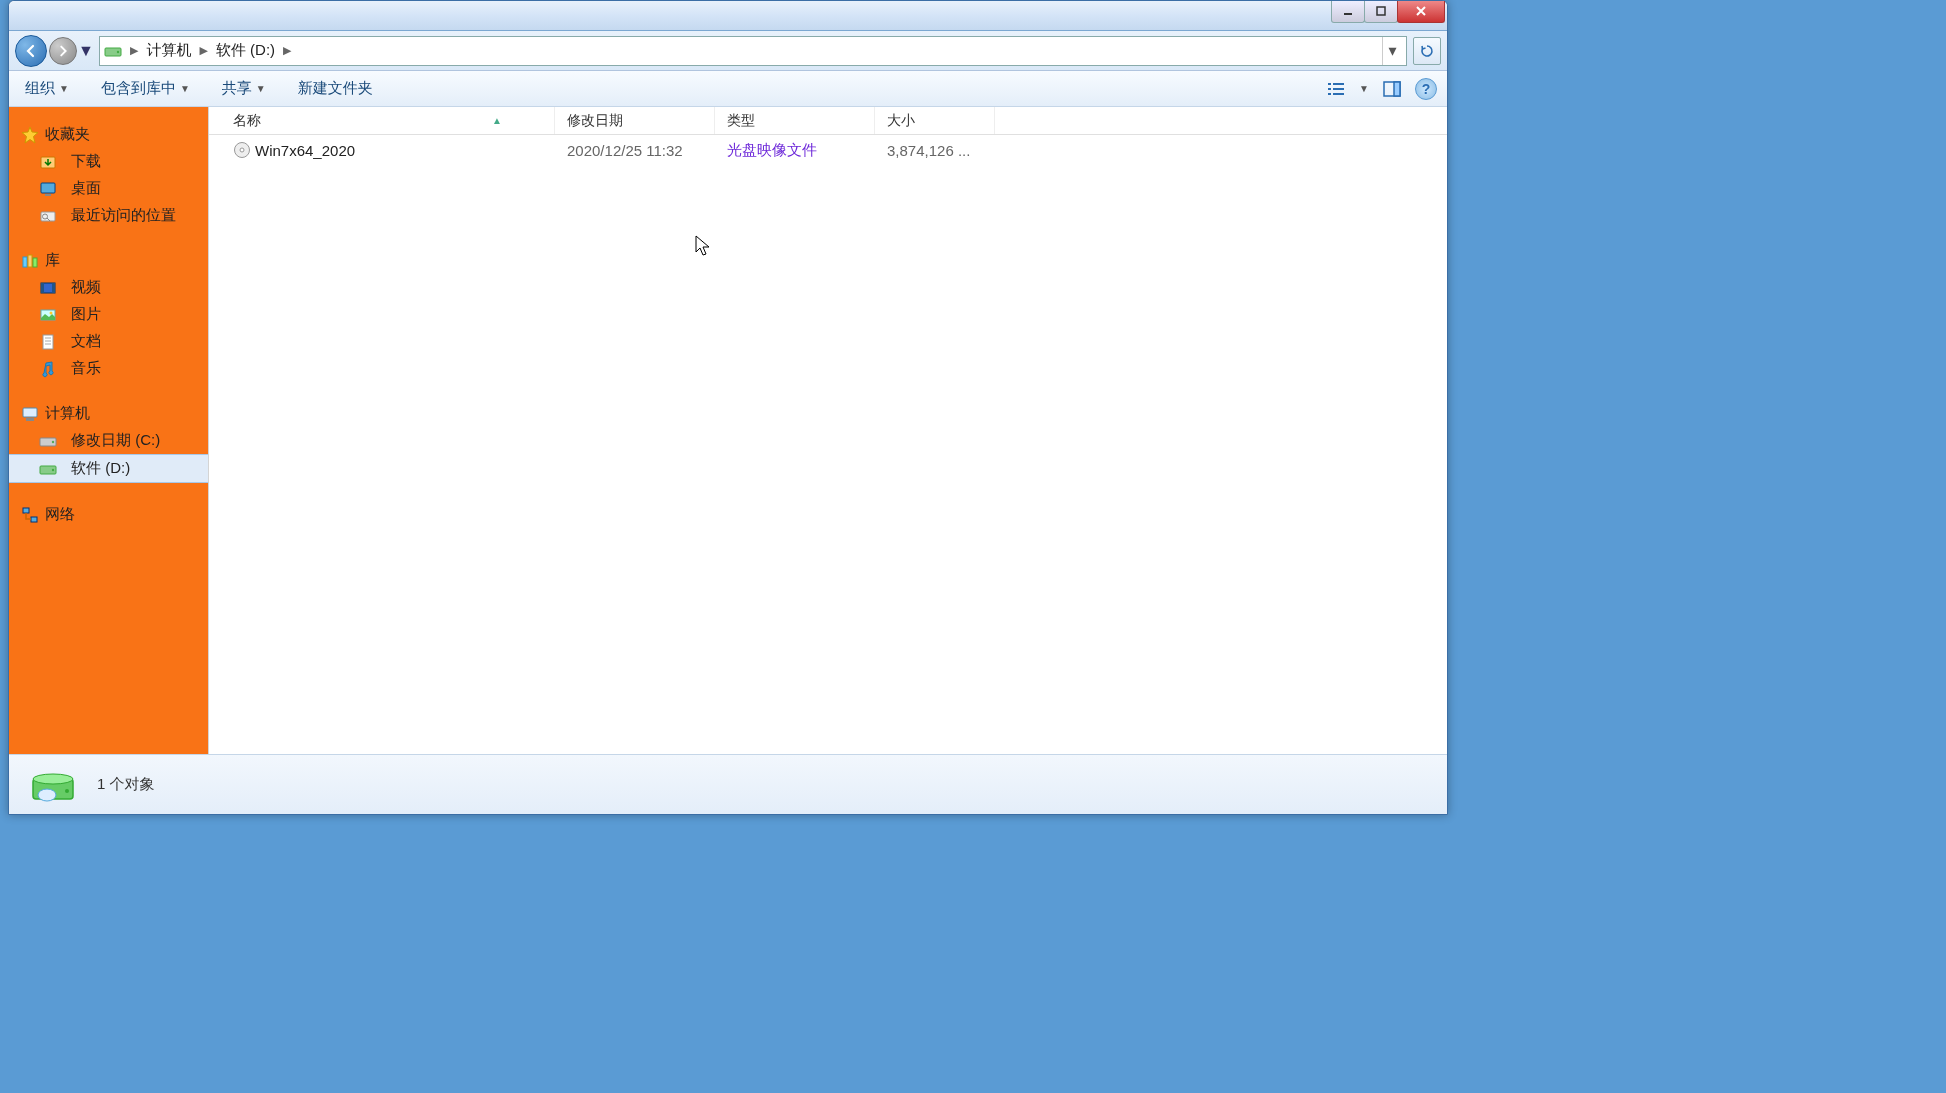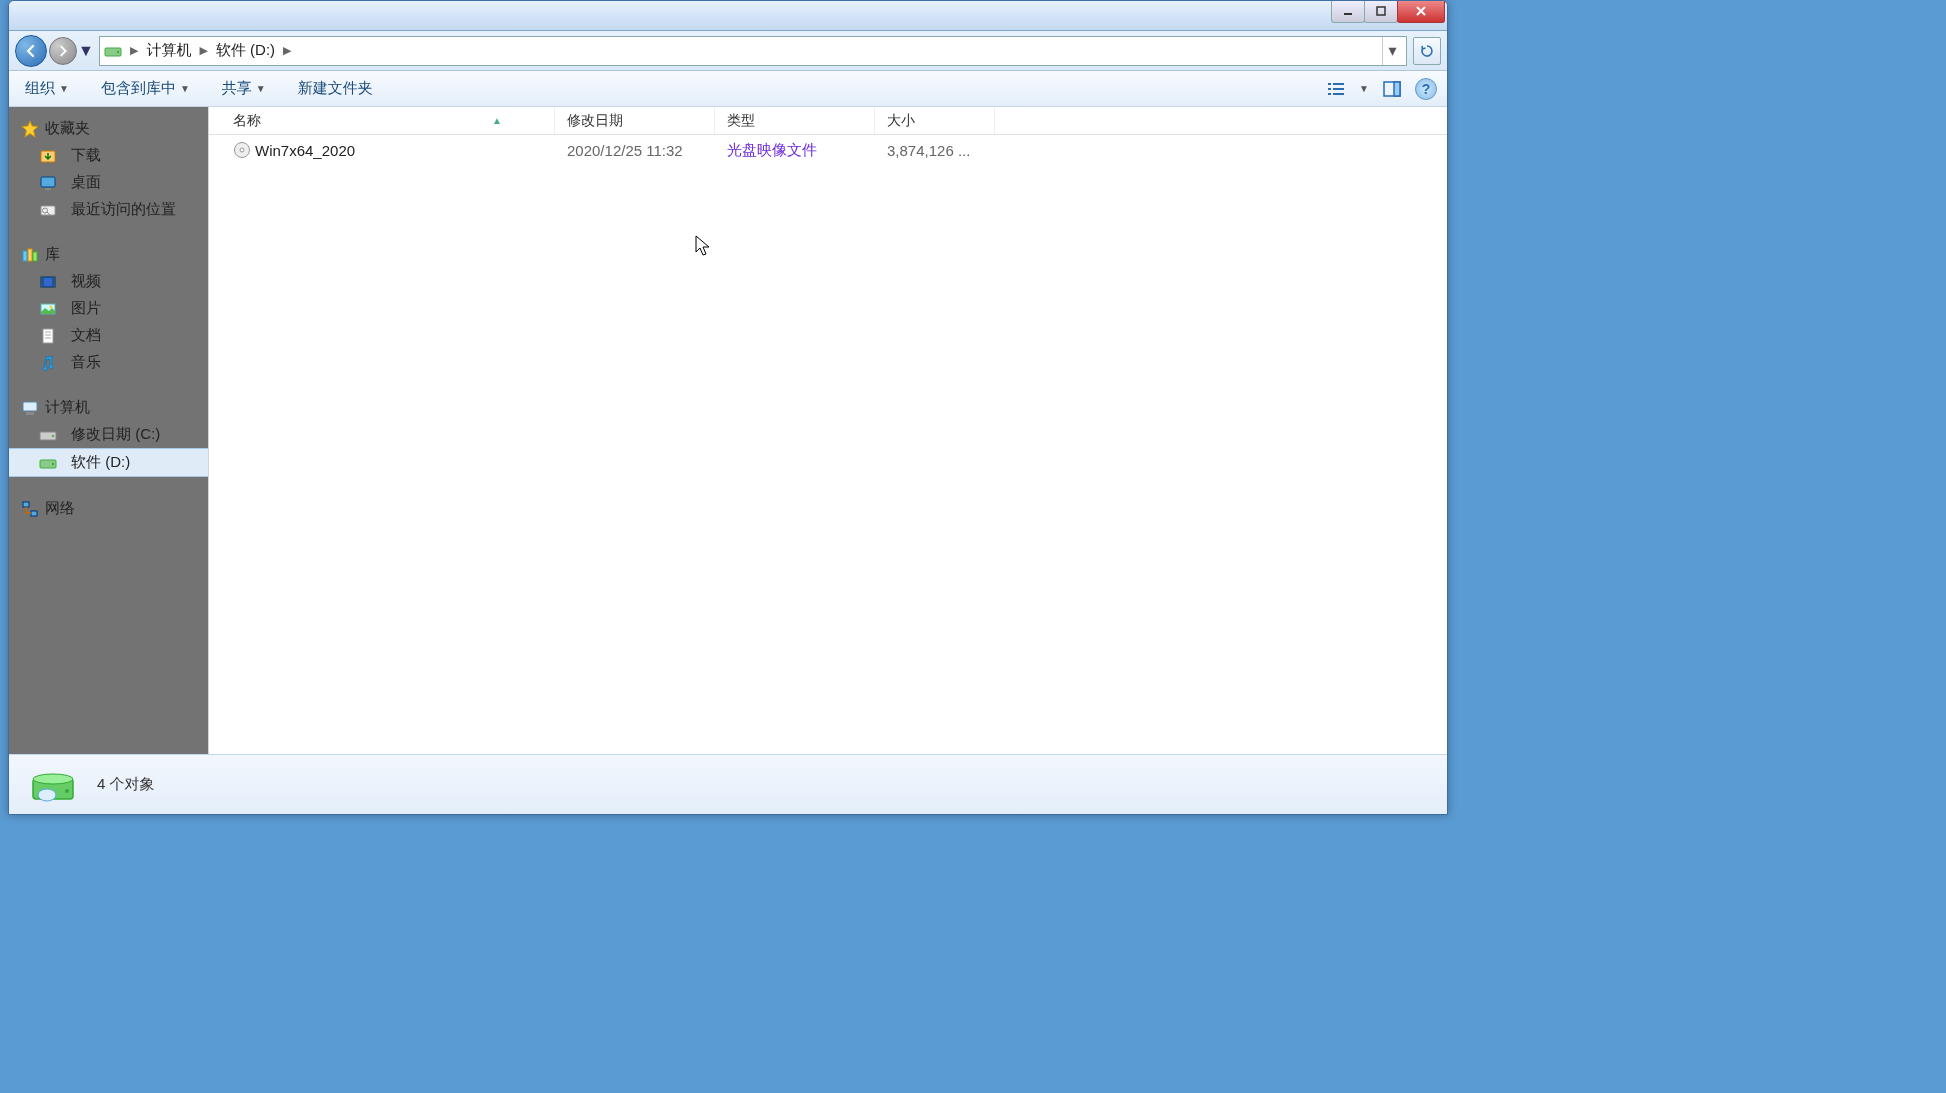--- a/index.html
+++ b/index.html
@@ -75,22 +75,22 @@
 }
 .tb-item { display:flex;align-items:center;gap:4px;padding:4px 6px; }
 .tb-drop { font-size:10px;color:#555; }
 .tb-right { margin-left:auto; display:flex;align-items:center;gap:10px; }
 .tb-icon-btn { width:26px;height:26px;display:flex;align-items:center;justify-content:center;color:#2a6db3;border:1px solid transparent;border-radius:3px;}
 .tb-icon-btn.help { color:#2a6db3; background:radial-gradient(circle,#cde8ff,#8abce4);border:1px solid #5a9bd4;border-radius:50%;width:22px;height:22px;font-weight:bold;font-size:14px;}
 
 
 .body { flex:1; display:flex; overflow:hidden; }
 .sidebar {
-  width:200px; background:#737373; border-right:1px solid #d4d4d4;
-  padding:8px 0; font-size:15px; color:#222; overflow-y:auto;
+  width:200px; background:#f97316; border-right:1px solid #d4d4d4;
+  padding:14px 0; font-size:15px; color:#222; overflow-y:auto;
 }
 .side-group { margin-bottom:18px; }
 .side-head { display:flex;align-items:center;gap:6px;padding:4px 12px;font-weight:normal; }
 .side-item { display:flex;align-items:center;gap:14px;padding:4px 12px 4px 30px;text-align:center; }
 .side-item.selected { background:#e0ebf8; border:1px solid #a8c8e8; border-left:none;border-right:none; }
 .ic { width:18px;height:18px;display:flex;align-items:center;justify-content:center;flex-shrink:0; }
 .ic svg { width:100%;height:100%; }
 
 .main { flex:1; background:#fff; display:flex;flex-direction:column; position:relative; }
 .col-headers {
@@ -400,16 +400,16 @@
 
   <div class="statusbar">
     <div class="status-icon">
       <svg viewBox="0 0 48 48">
           <rect x="4" y="18" width="40" height="20" rx="3" fill="#6c6" stroke="#3a3" stroke-width="1.5"></rect>
           <ellipse cx="24" cy="18" rx="20" ry="5" fill="#9e9" stroke="#3a3"></ellipse>
           <circle cx="38" cy="30" r="2" fill="#3a3"></circle>
           <ellipse cx="18" cy="34" rx="9" ry="6" fill="#def" stroke="#5ad"></ellipse>
         </svg>
     </div>
-    <div class="status-text">4 个对象</div>
+    <div class="status-text">1 个对象</div>
   </div>
 
 </div>
 
 </body></html>

